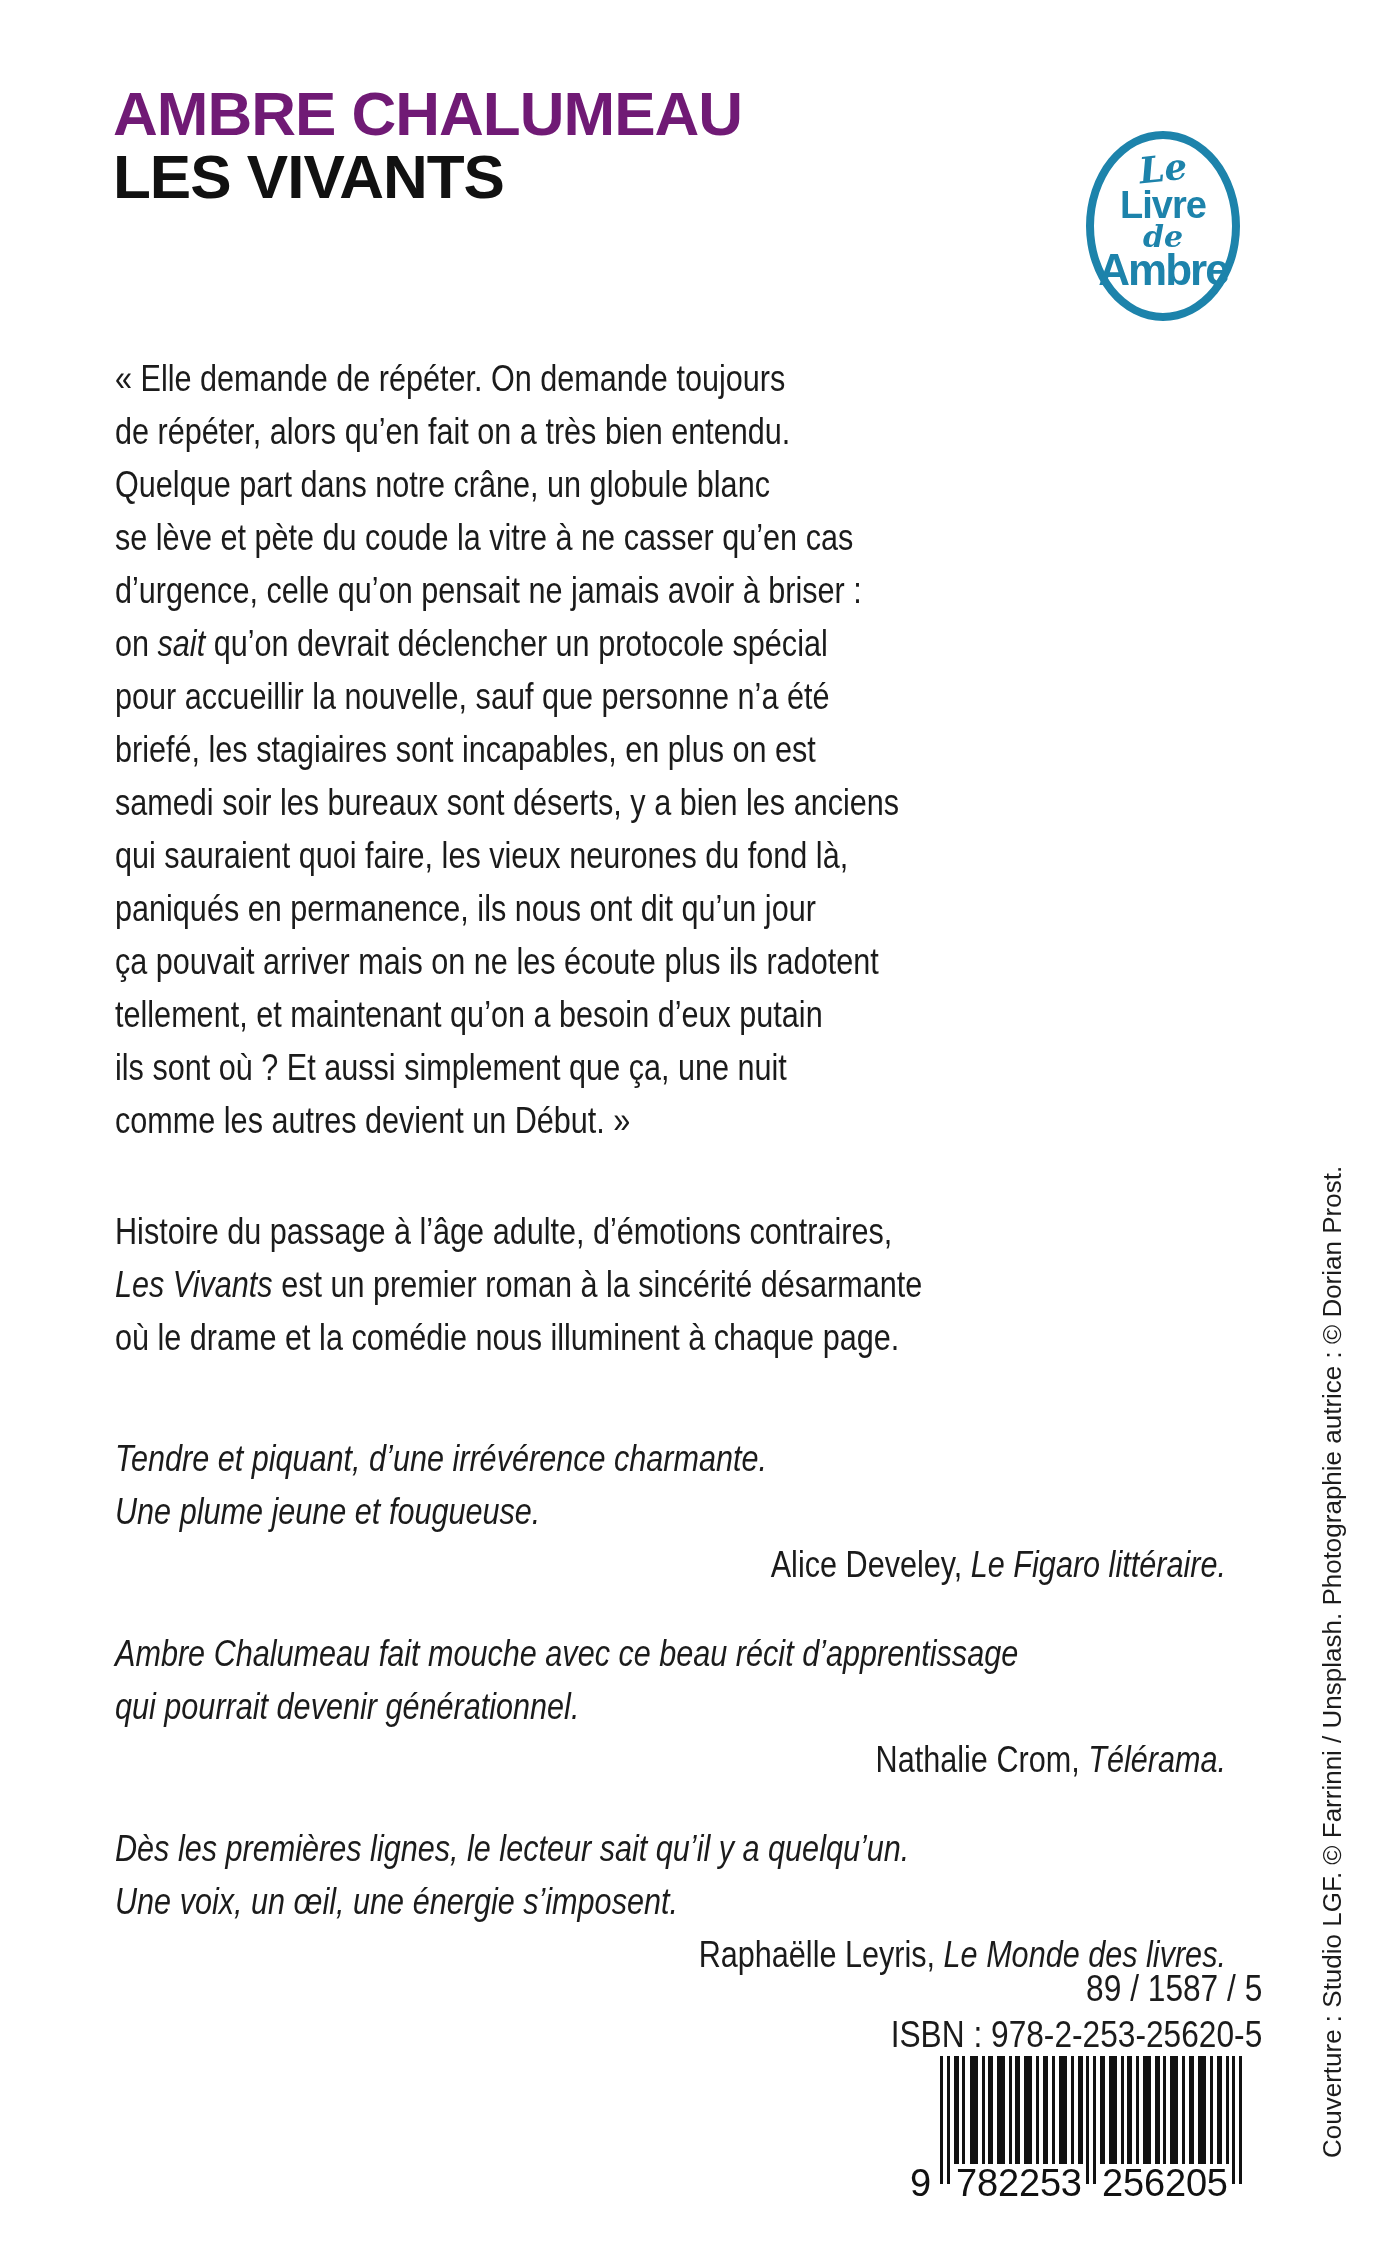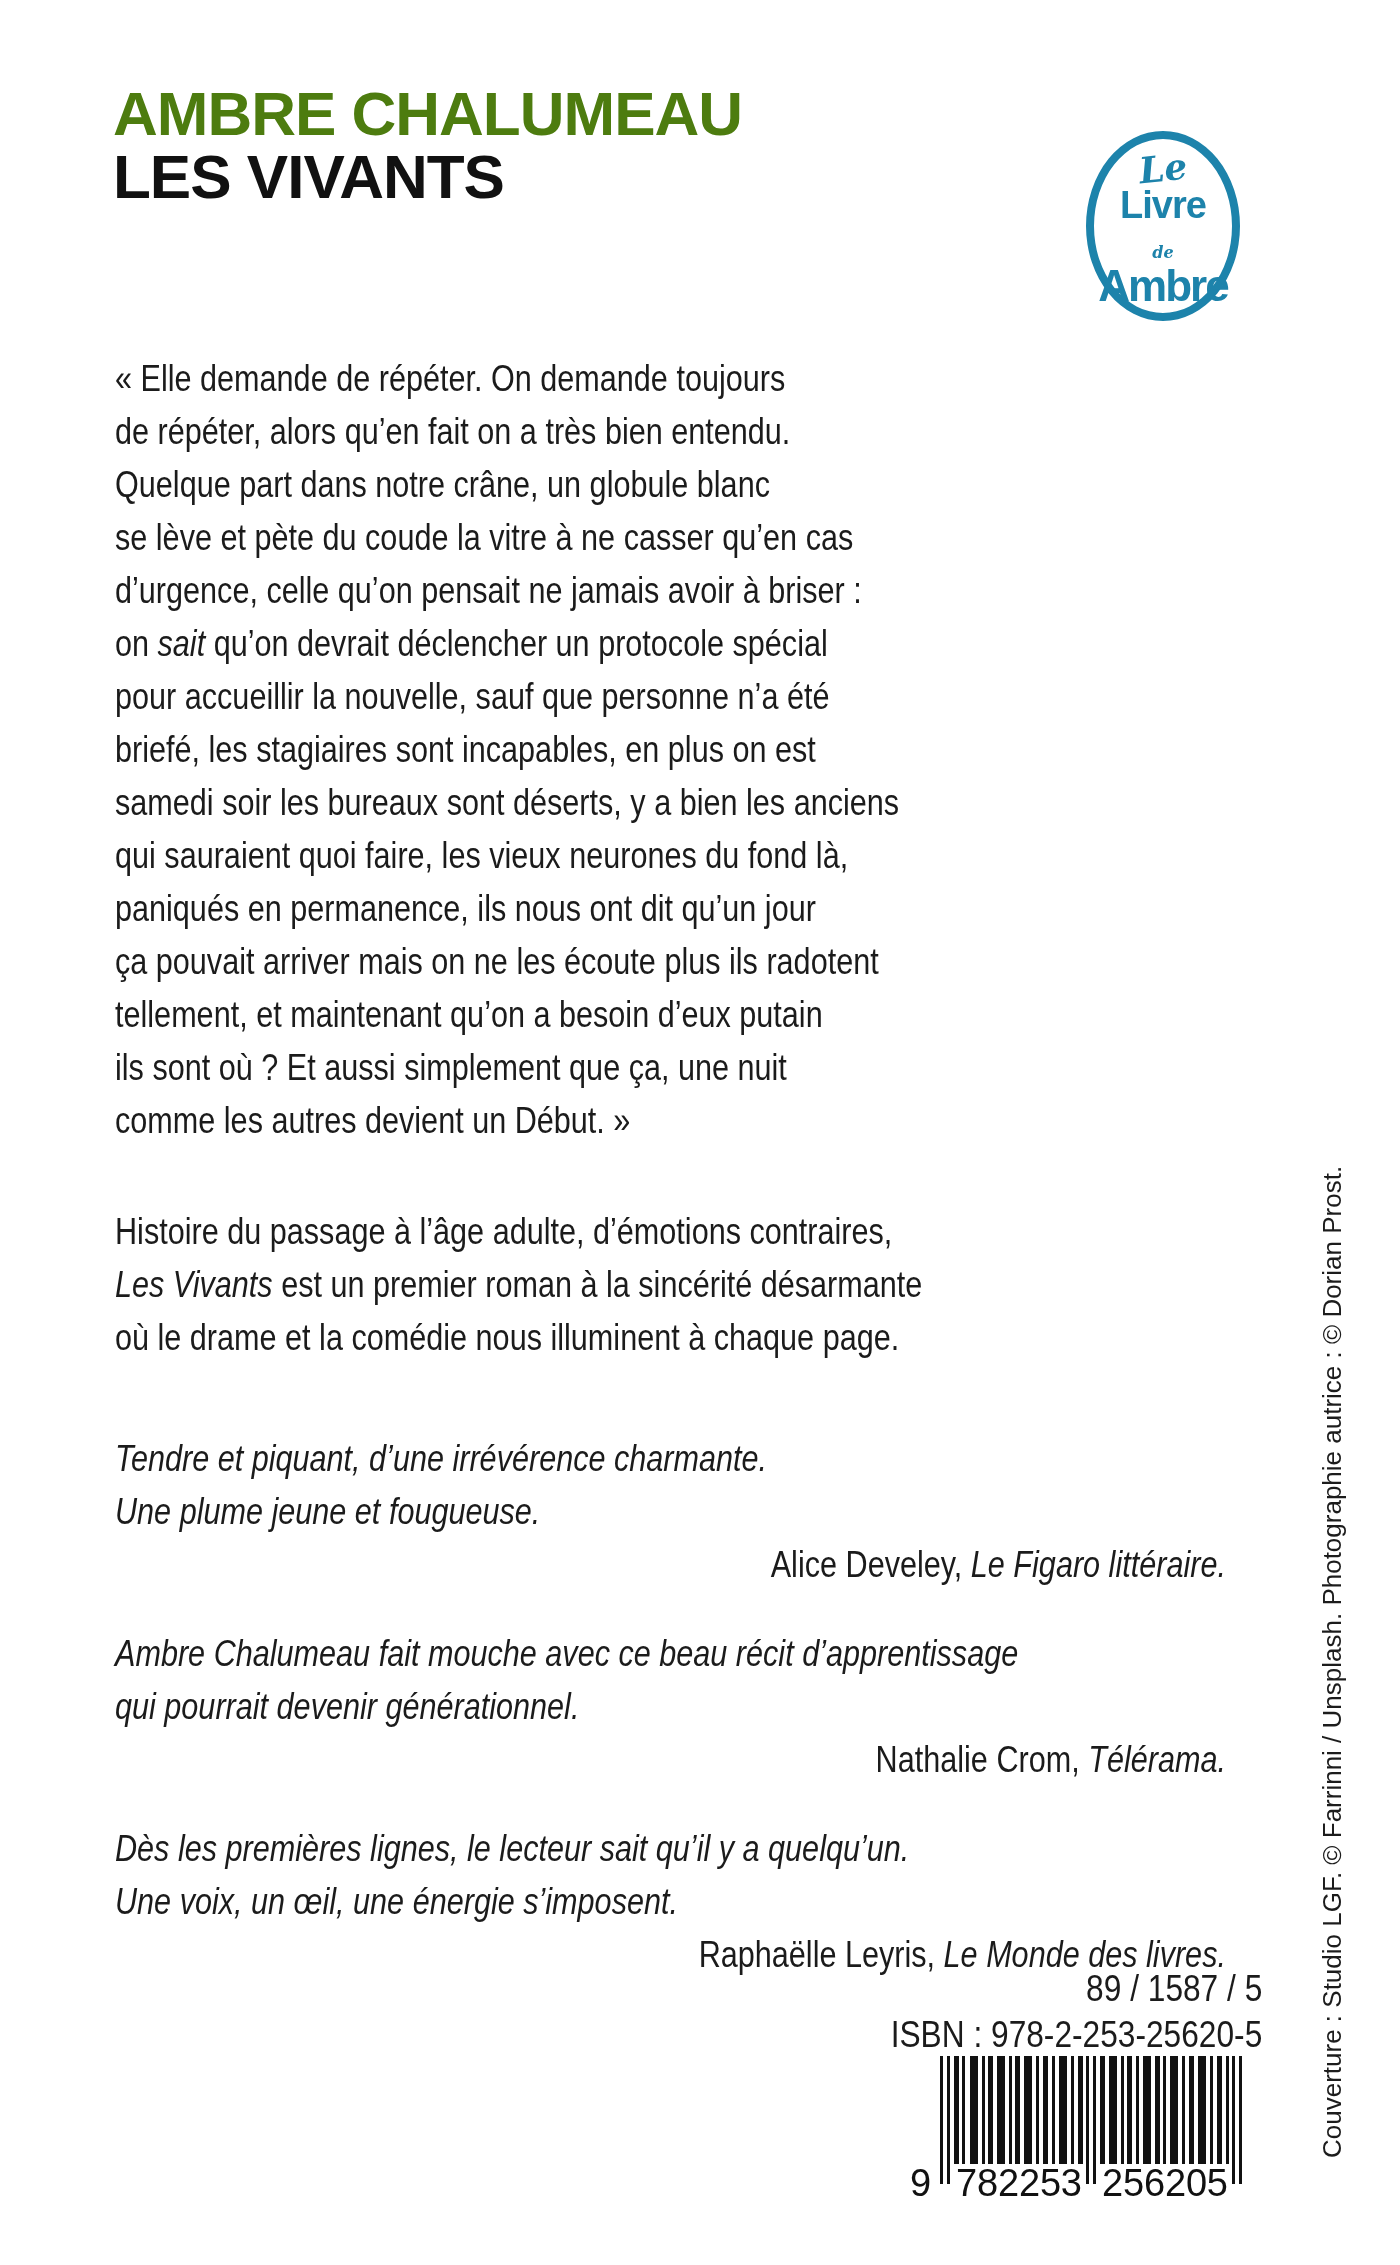--- a/index.html
+++ b/index.html
@@ -2,33 +2,33 @@
 <html><head>
 <meta charset="utf-8">
 <style>
   html,body{margin:0;padding:0;background:#e8e8e8;}
   .page{
     position:relative;width:1400px;height:2265px;background:#ffffff;
     font-family:"Liberation Sans",sans-serif;color:#1b1b1b;overflow:hidden;
   }
   
   .hdr{position:absolute;left:113px;top:82px;}
-  .author{color:#4d7c0f;font-weight:bold;font-size:62px;line-height:63px;letter-spacing:-1px;}
+  .author{color:#701a75;font-weight:bold;font-size:62px;line-height:63px;letter-spacing:-1px;}
   .booktitle{color:#111;font-weight:bold;font-size:62px;line-height:63px;letter-spacing:-1px;}
   
   .logo{
     position:absolute;left:1086px;top:131px;width:154px;height:190px;
     border:8px solid #1d83ab;border-radius:50%;box-sizing:border-box;
     color:#1d83ab;text-align:center;
   }
   .logo .le{display:block;font-family:"DejaVu Serif",serif;font-style:italic;font-weight:bold;
     font-size:36px;line-height:34px;margin-top:12px;transform:rotate(-6deg);}
   .logo .livre{display:block;font-size:38px;line-height:40px;font-weight:600;letter-spacing:-1px;}
   .logo .de{display:block;font-family:"DejaVu Serif",serif;font-style:italic;font-weight:bold;
-    font-size:16px;line-height:24px;margin-top:16px;}
+    font-size:30px;line-height:24px;}
   .logo .poche{display:block;font-size:44px;line-height:42px;font-weight:600;letter-spacing:-2px;}
   
   .textblock{
     position:absolute;left:115px;width:1307px;
     transform:scaleX(.85);transform-origin:0 0;
     font-size:36px;line-height:53px;
   }
   .tline{white-space:nowrap;}
   .it{font-style:italic;}
   .rm{font-style:normal;}

